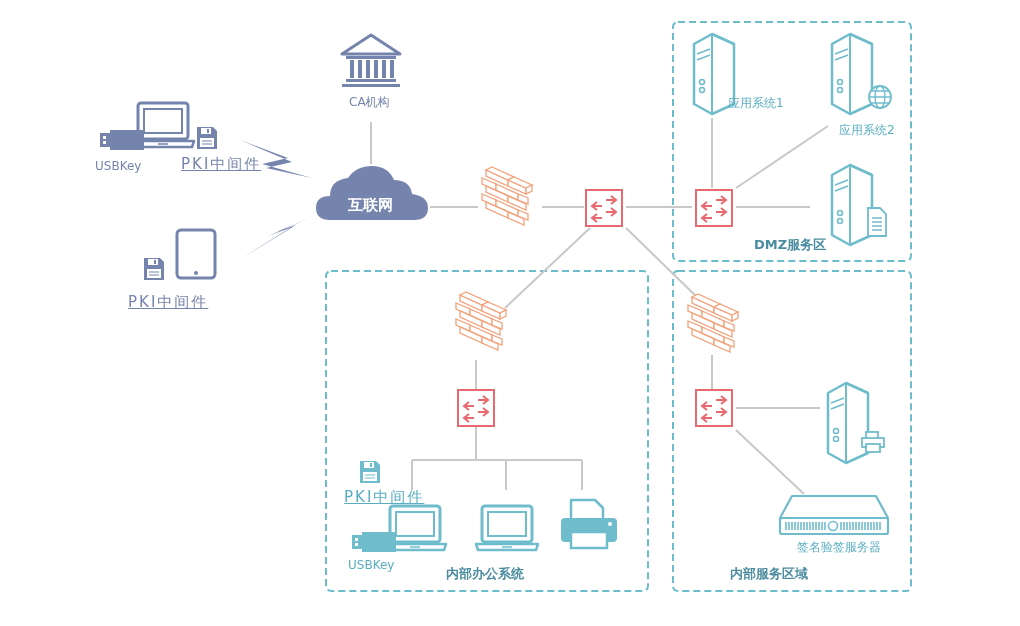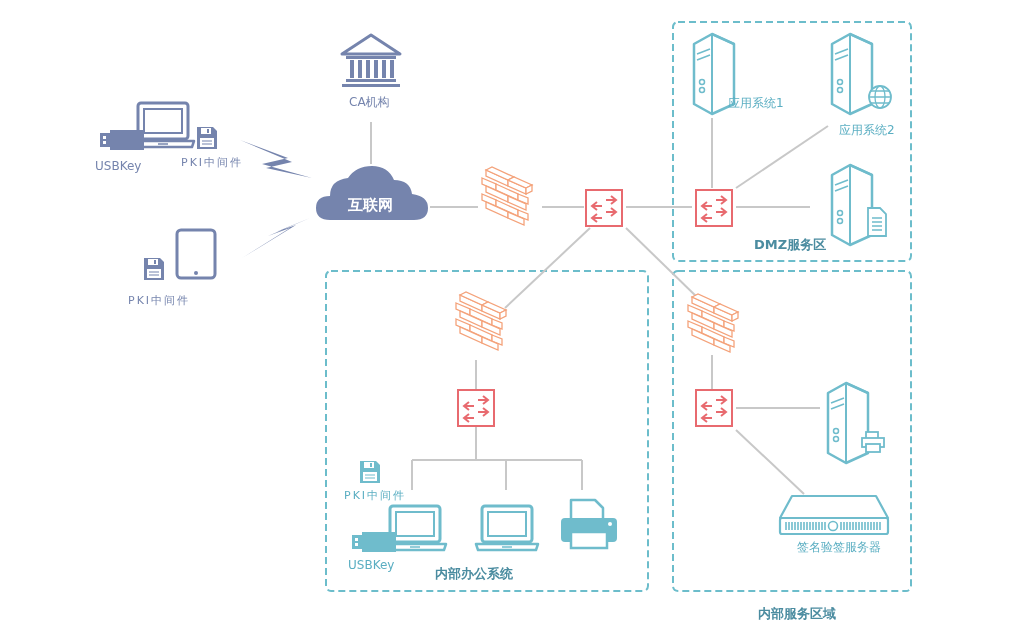--- a/index.html
+++ b/index.html
@@ -3,21 +3,21 @@
 <meta charset="utf-8">
 <style>
   html,body{margin:0;padding:0;background:#ffffff;}
   body{width:1020px;height:626px;position:relative;overflow:hidden;font-family:"DejaVu Sans","Liberation Sans",sans-serif;}
   svg#diagram{position:absolute;left:0;top:0;}
   .lbl{position:absolute;white-space:nowrap;font-size:12px;}
   .lbl-blue{color:#7584ad;}
   .lbl-teal{color:#5aaec2;}
   .lbl-bold{font-weight:bold;font-size:13px;color:#4b8ca0;}
   .lbl-cloud{color:#ffffff;font-weight:bold;font-size:15px;text-align:right;}
-  .lbl-spaced{letter-spacing:2px;font-size:11px;}
+  .lbl-spaced{letter-spacing:2px;font-size:15px;text-decoration:underline;}
 </style>
 </head>
 <body>
 
 <svg id="diagram" width="1020" height="626" viewBox="0 0 1020 626">
   <defs>
     <g id="fw">
       <g fill="#fff" stroke="#f4a27a" stroke-width="1.3">
         <path d="M0 0 l22 10 l0 6 l-22 -10z"></path>
         <path d="M22 10 l18 8 l0 6 l-18 -8z"></path>
@@ -220,16 +220,16 @@
 <div class="lbl lbl-blue" style="left:95px;top:159px;">USBKey</div>
 <div class="lbl lbl-blue lbl-spaced" style="left:181px;top:155px;">PKI中间件</div>
 <div class="lbl lbl-blue lbl-spaced" style="left:128px;top:293px;">PKI中间件</div>
 
 <div class="lbl lbl-teal" style="left:728px;top:95px;">应用系统1</div>
 <div class="lbl lbl-teal" style="left:839px;top:122px;">应用系统2</div>
 <div class="lbl lbl-bold" style="left:754px;top:236px;">DMZ服务区</div>
 
 <div class="lbl lbl-teal lbl-spaced" style="left:344px;top:488px;">PKI中间件</div>
 <div class="lbl lbl-teal" style="left:348px;top:558px;">USBKey</div>
-<div class="lbl lbl-bold" style="left:435px;top:565px;">内部办公系统</div>
+<div class="lbl lbl-bold" style="left:446px;top:565px;">内部办公系统</div>
 
 <div class="lbl lbl-teal" style="left:797px;top:539px;">签名验签服务器</div>
-<div class="lbl lbl-bold" style="left:758px;top:565px;margin-top:40px;">内部服务区域</div>
+<div class="lbl lbl-bold" style="left:730px;top:565px;">内部服务区域</div>
 
 </body></html>

